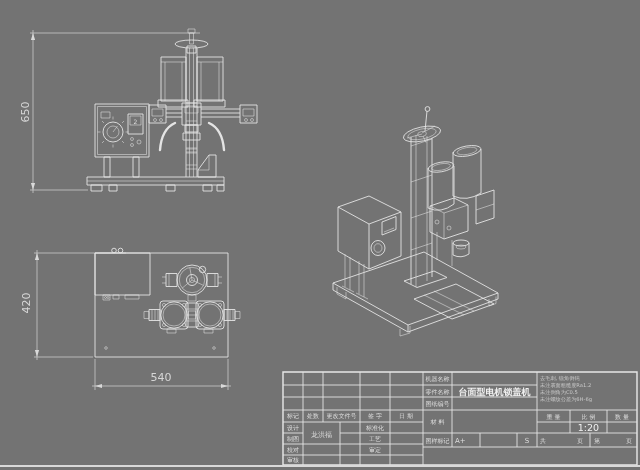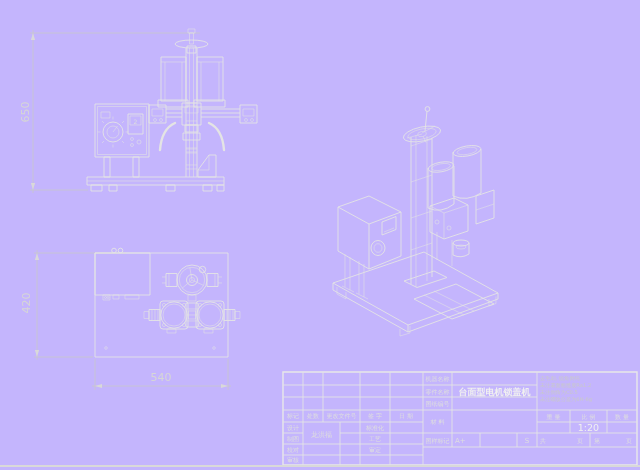--- a/index.html
+++ b/index.html
@@ -1,16 +1,16 @@
 <!DOCTYPE html>
 <html><head>
 <meta charset="utf-8">
 <style>
   html,body{margin:0;padding:0;background:#000;}
-  .sheet{position:relative;width:640px;height:470px;background:#c4b5fd;overflow:hidden;}
+  .sheet{position:relative;width:640px;height:470px;background:#737373;overflow:hidden;}
   svg{position:absolute;inset:0;}
   svg *{stroke:#e4e4e4;fill:none;stroke-width:0.9;vector-effect:non-scaling-stroke;}
   svg .dim{stroke:#c9c9c9;stroke-width:0.8;}
   svg .thin{stroke-width:0.55;}
   svg .thick{stroke-width:2.4;stroke-linecap:round;}
   svg .grid{stroke:#d9d9d9;stroke-width:0.9;}
   svg .outer{stroke:#e8e8e8;stroke-width:1.4;}
   svg .fillw{fill:#d9d9d9;stroke:none;}
   svg text{fill:#dedede;stroke:none;font-family:"DejaVu Sans",sans-serif;}
   svg text.dimtxt{font-size:11px;fill:#d6d6d6;}

